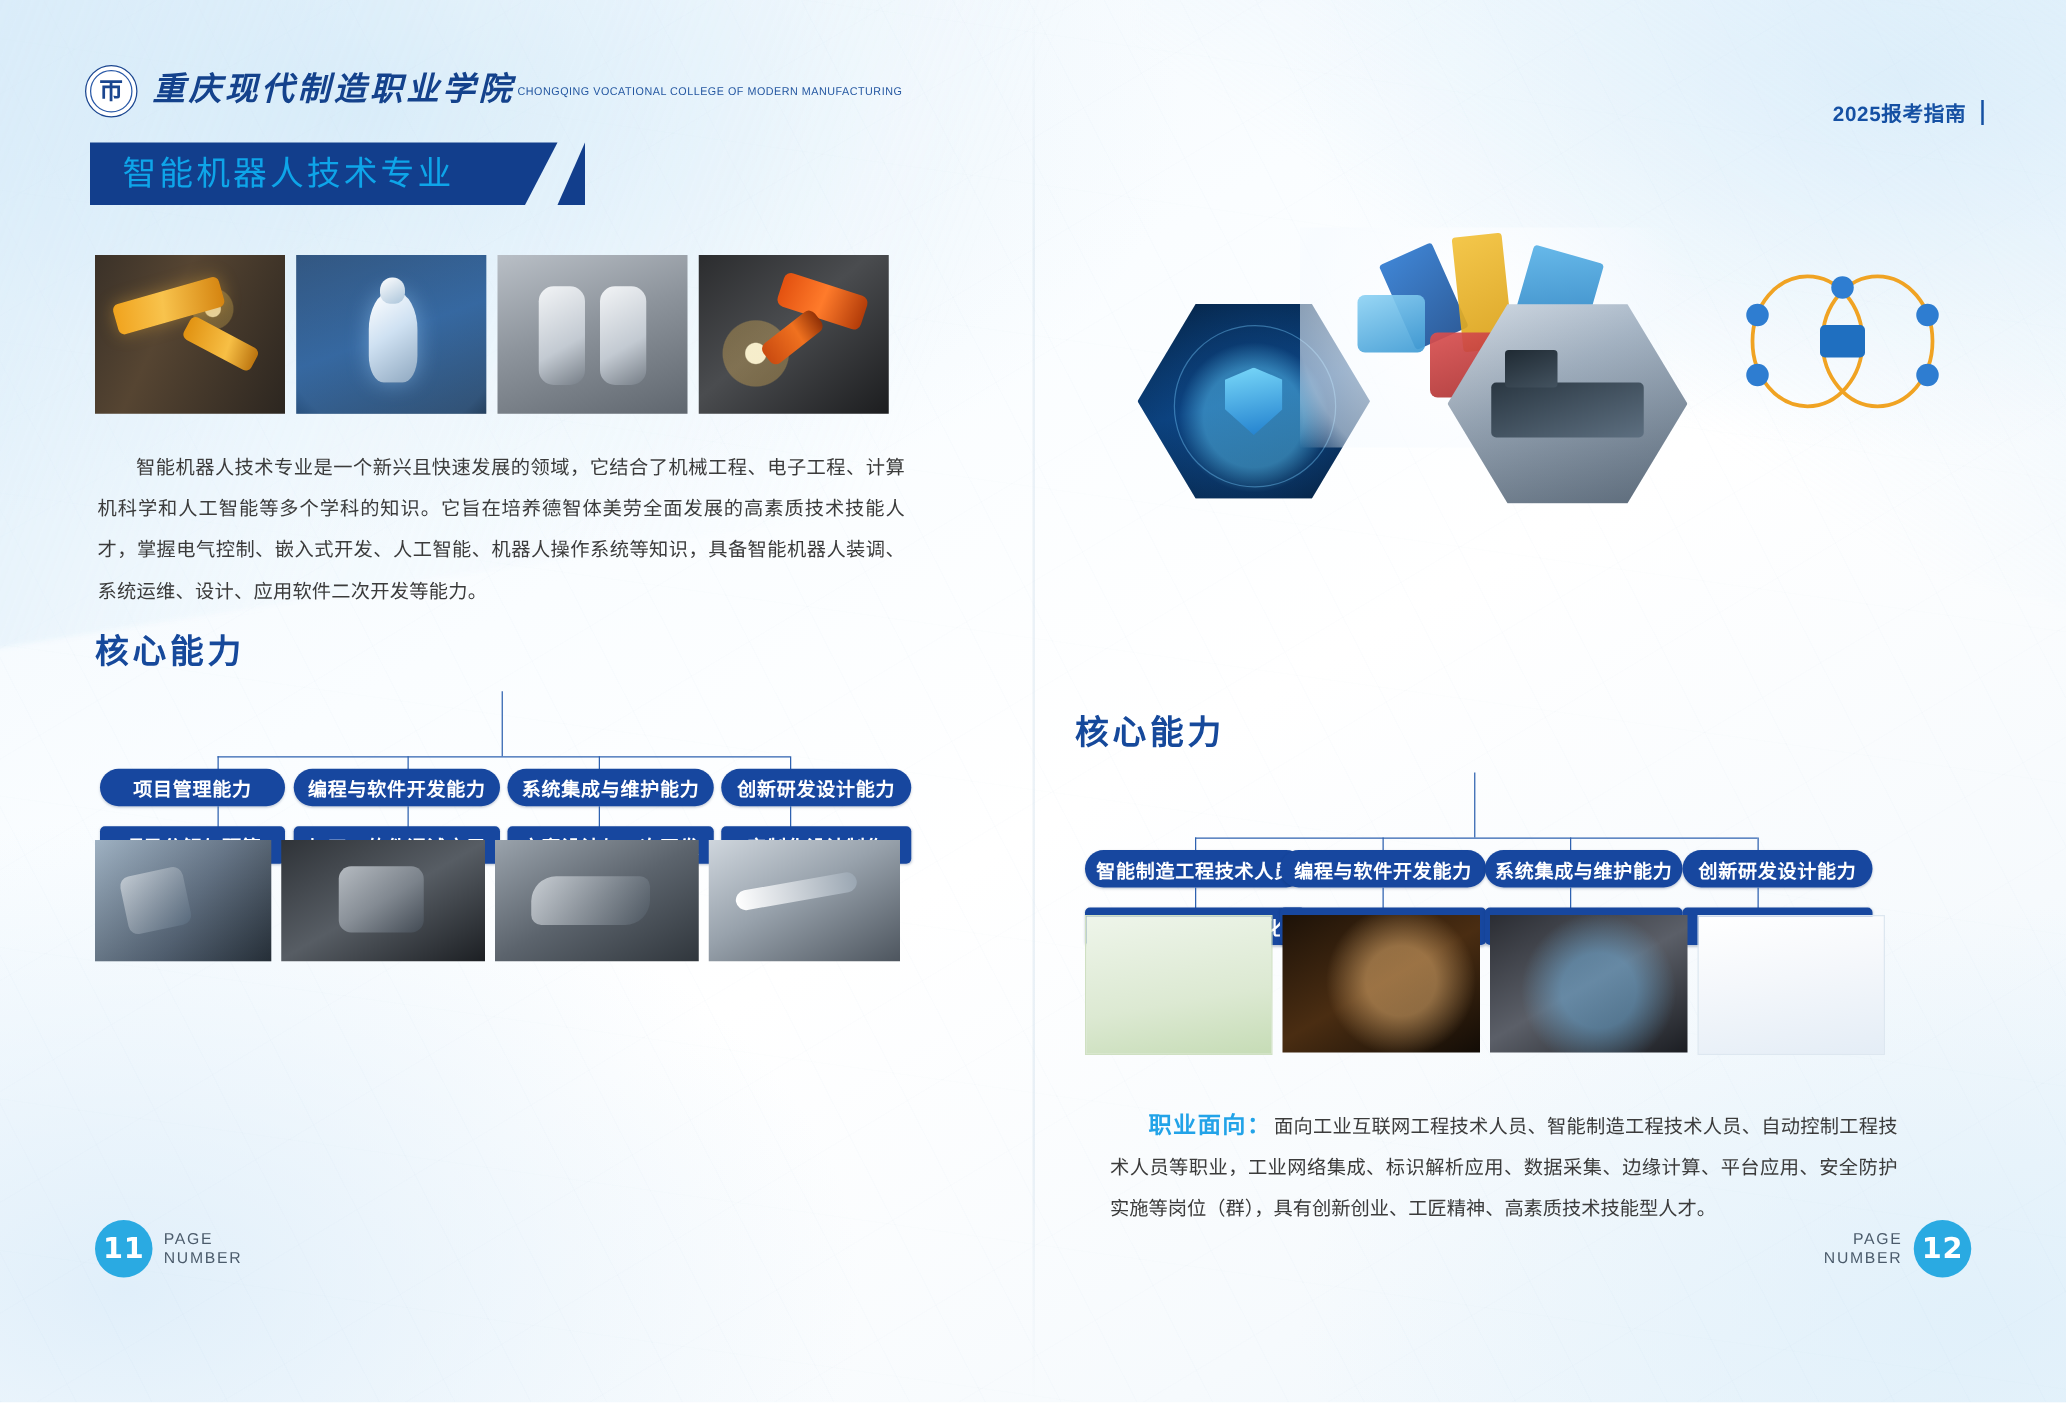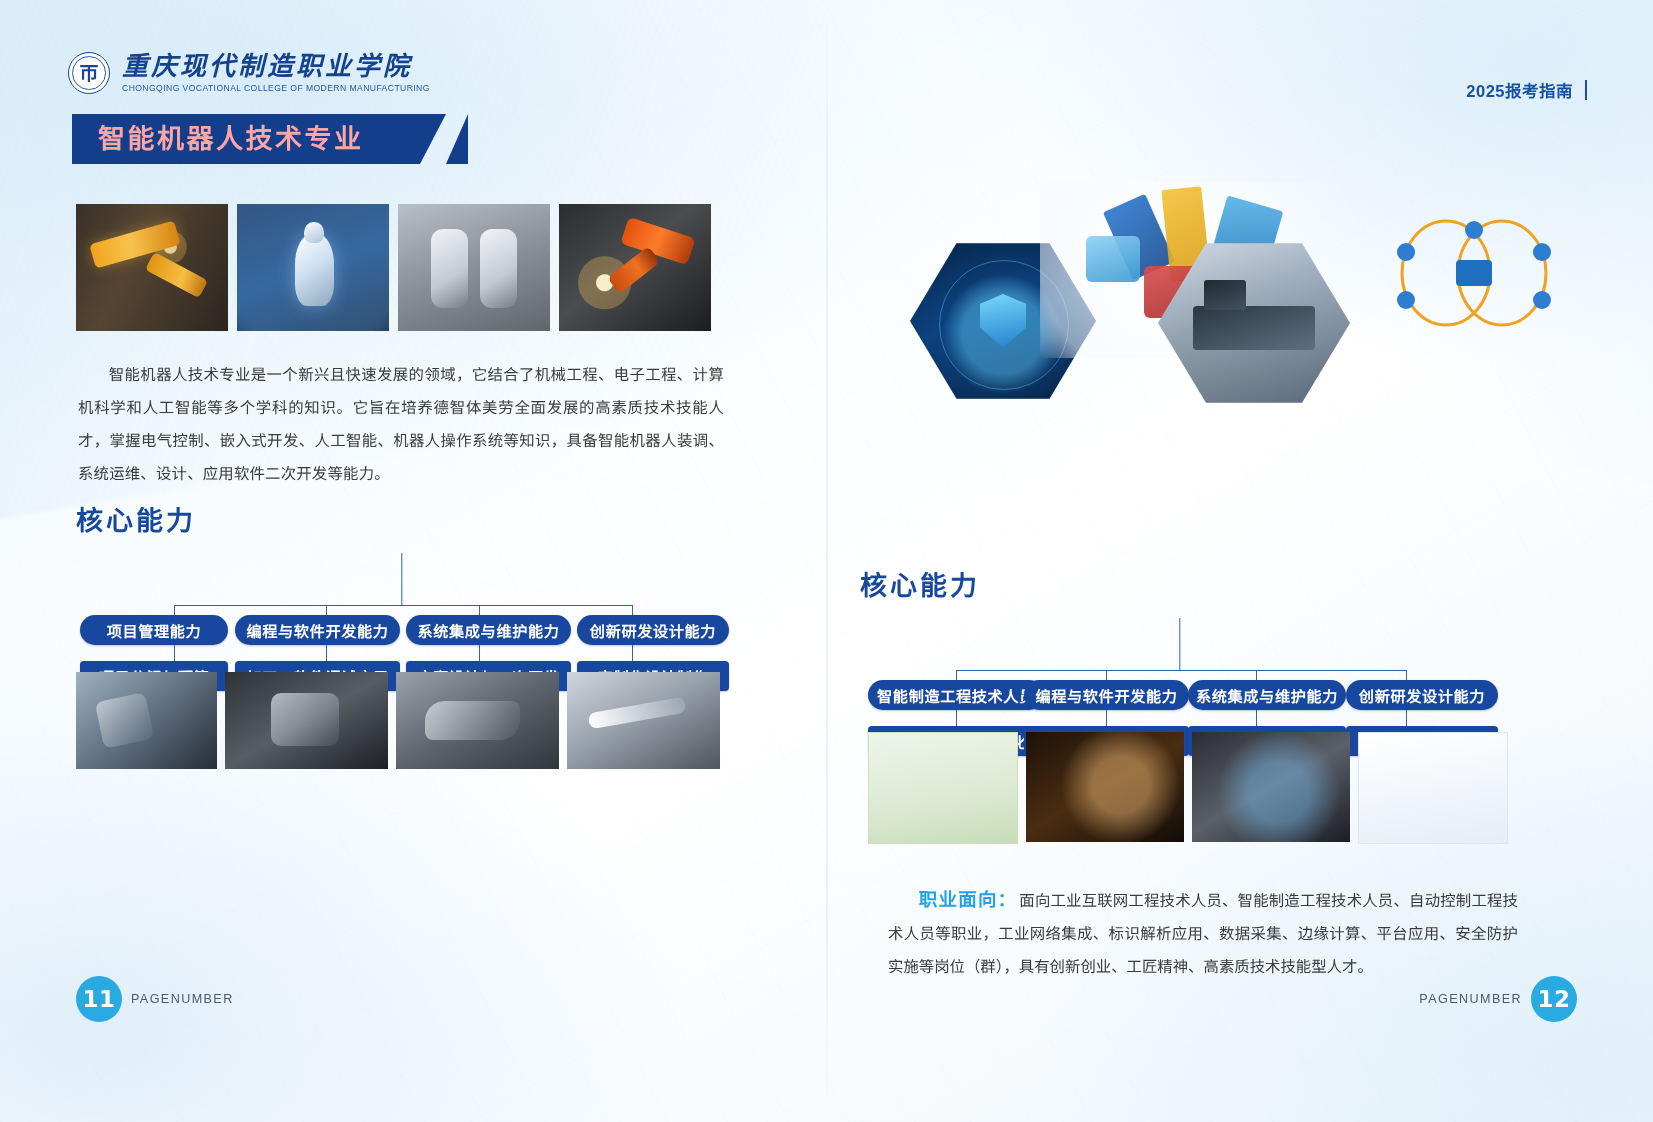--- a/index.html
+++ b/index.html
@@ -88,21 +88,21 @@
     inset: 0;
     display: flex;
     align-items: center;
     justify-content: center;
     color: #1a458f;
     font-size: 19px;
     font-weight: bold;
     font-family: "DejaVu Serif", serif;
     line-height: 1;
   }
-  .masthead-text { display: flex; flex-direction: column; gap: 2px; }
+  .masthead-text { display: flex; flex-direction: row; gap: 2px; align-items: center; }
   .uni-cn {
     font-family: "DejaVu Serif", "Liberation Serif", serif;
     font-size: 26px;
     font-weight: bold;
     letter-spacing: 3px;
     color: #14428c;
     font-style: italic;
     line-height: 1.05;
   }
   .uni-en {
@@ -147,23 +147,23 @@
   }
   .banner .plate::after {
     content: "";
     position: absolute;
     right: -26px; top: 0;
     width: 0; height: 0;
     border-top: 50px solid #123e8c;
     border-right: 26px solid transparent;
   }
   .banner .title-text {
-    color: #fca5a5;
+    color: #0ea5e9;
     font-size: 27px;
-    font-weight: bold;
+    font-weight: normal;
     letter-spacing: 2.5px;
     line-height: 1;
     white-space: nowrap;
   }
   .banner .wedge {
     position: relative;
     margin-left: 26px;
     width: 0; height: 0;
     border-bottom: 50px solid #123e8c;
     border-left: 22px solid transparent;
@@ -482,21 +482,21 @@
     color: #ffffff;
     display: flex;
     align-items: center;
     justify-content: center;
     font-size: 23px;
     font-weight: bold;
     font-family: "DejaVu Sans", sans-serif;
     letter-spacing: 0.5px;
   }
   .pagenum .words {
-    display: flex; 
+    display: flex; flex-direction: column;
     line-height: 15px;
     color: #4b5b6b;
     font-size: 12.6px;
     letter-spacing: 1.4px;
   }
   .pagenum.right { flex-direction: row; }
   .pagenum.right .words { text-align: right; align-items: flex-end; }
 </style>
 </head>
 <body>

